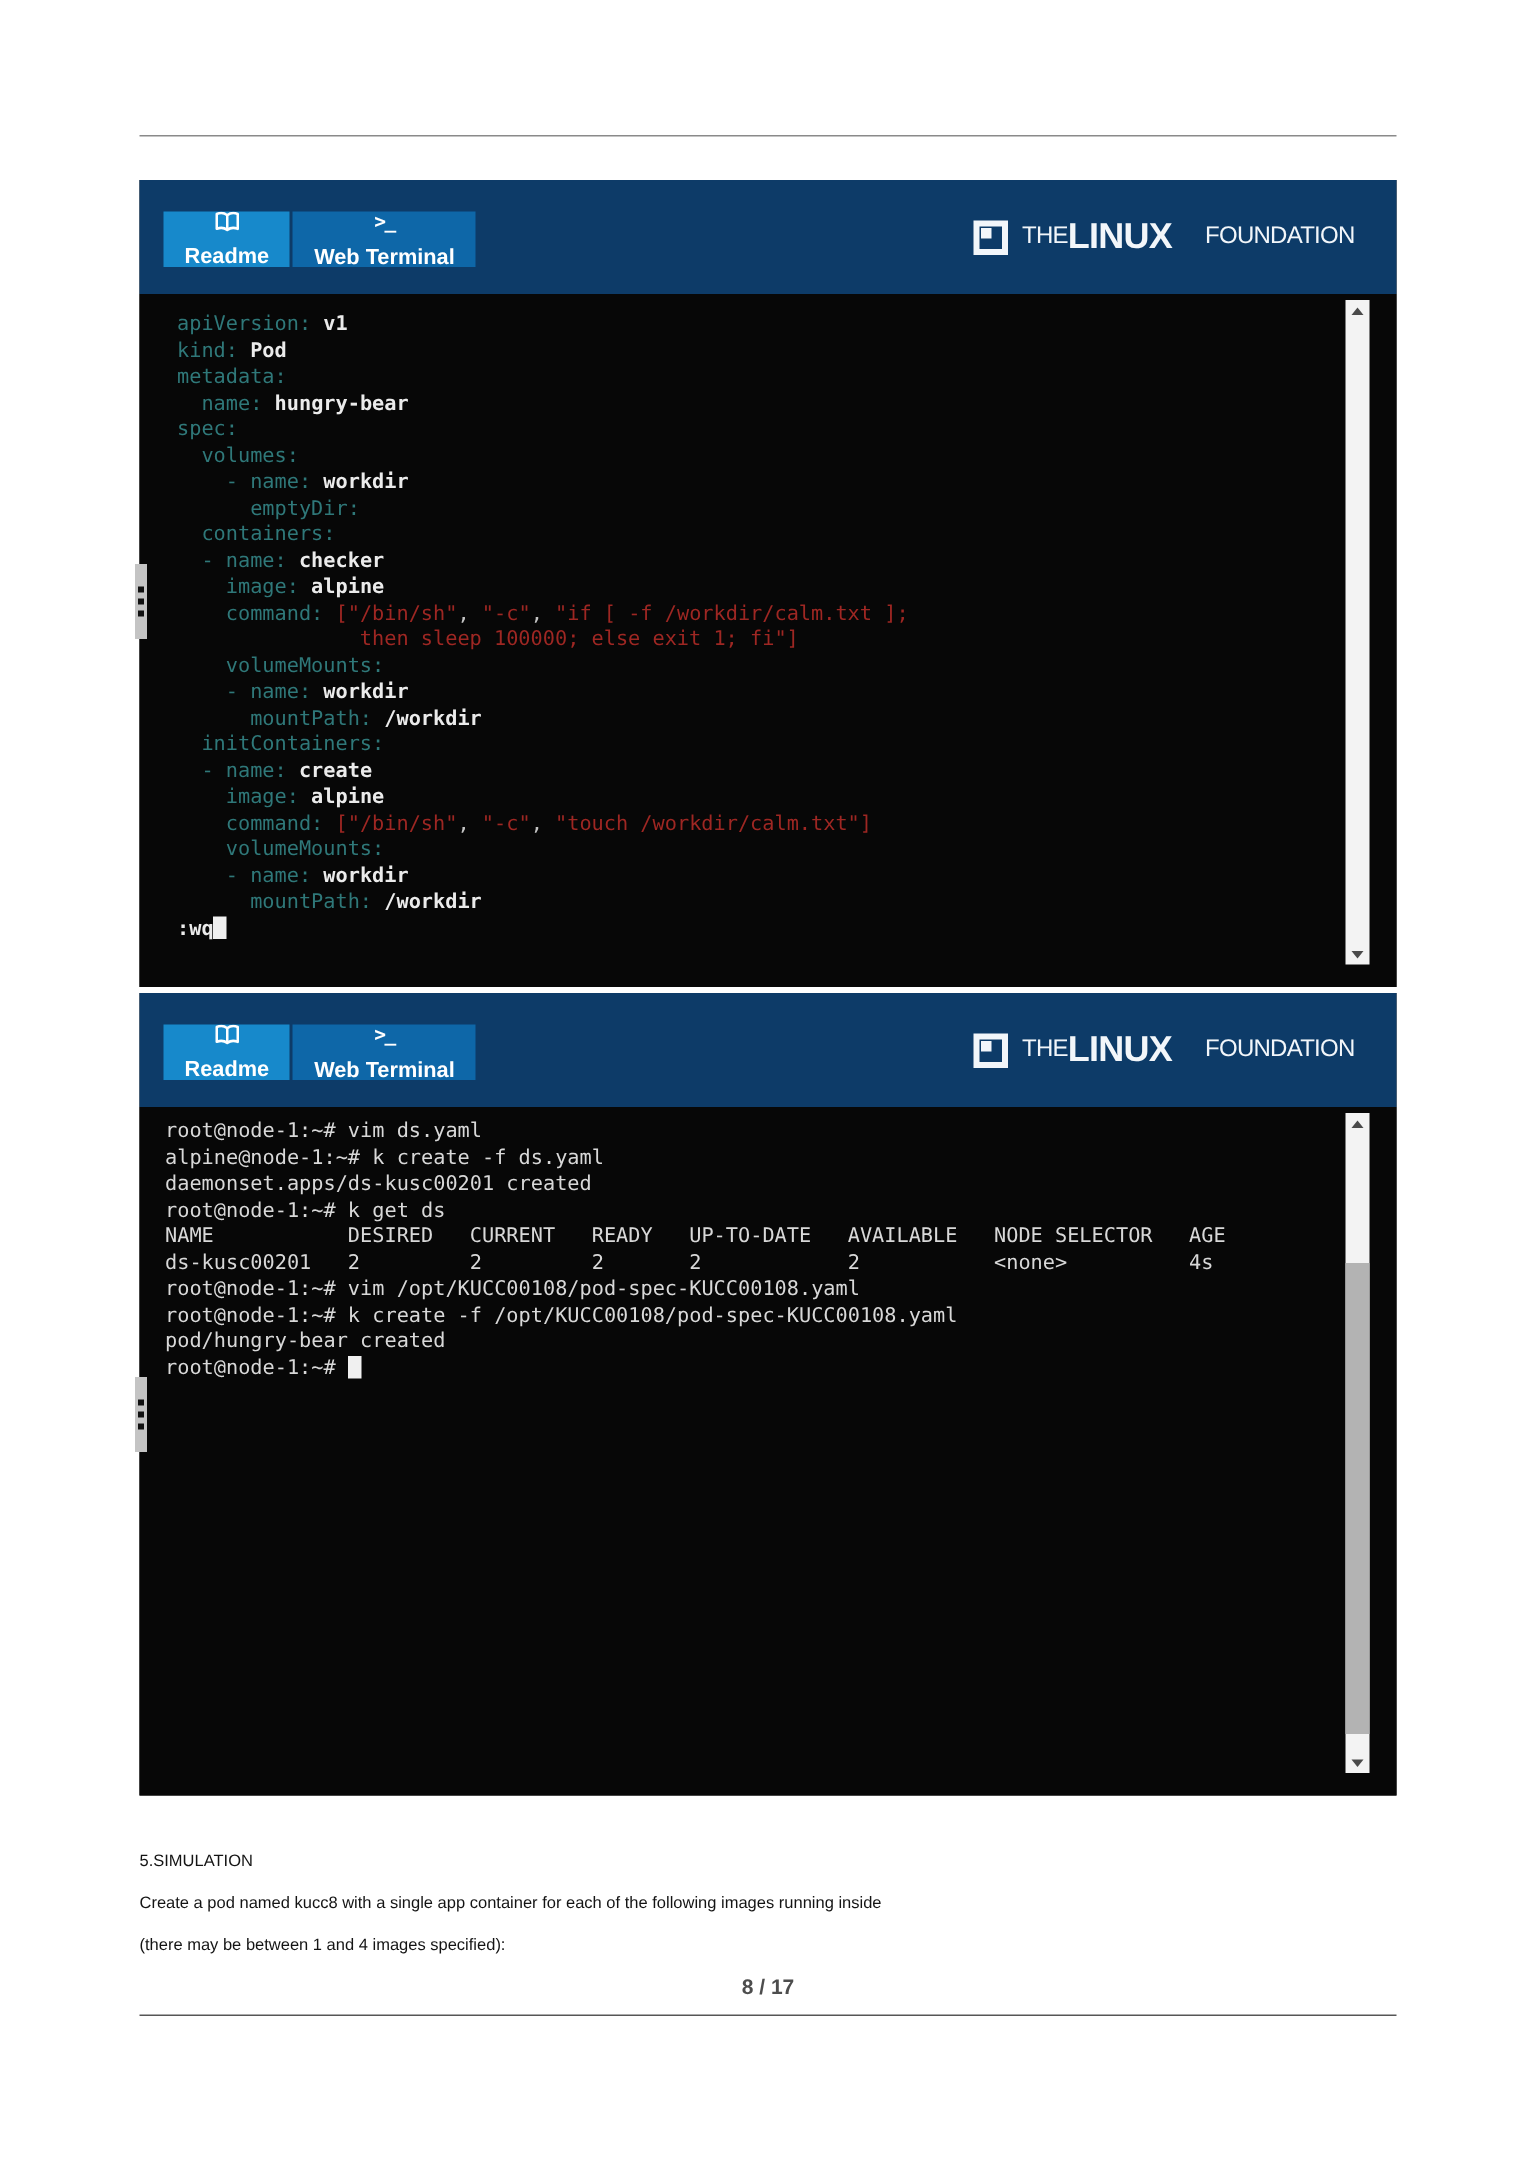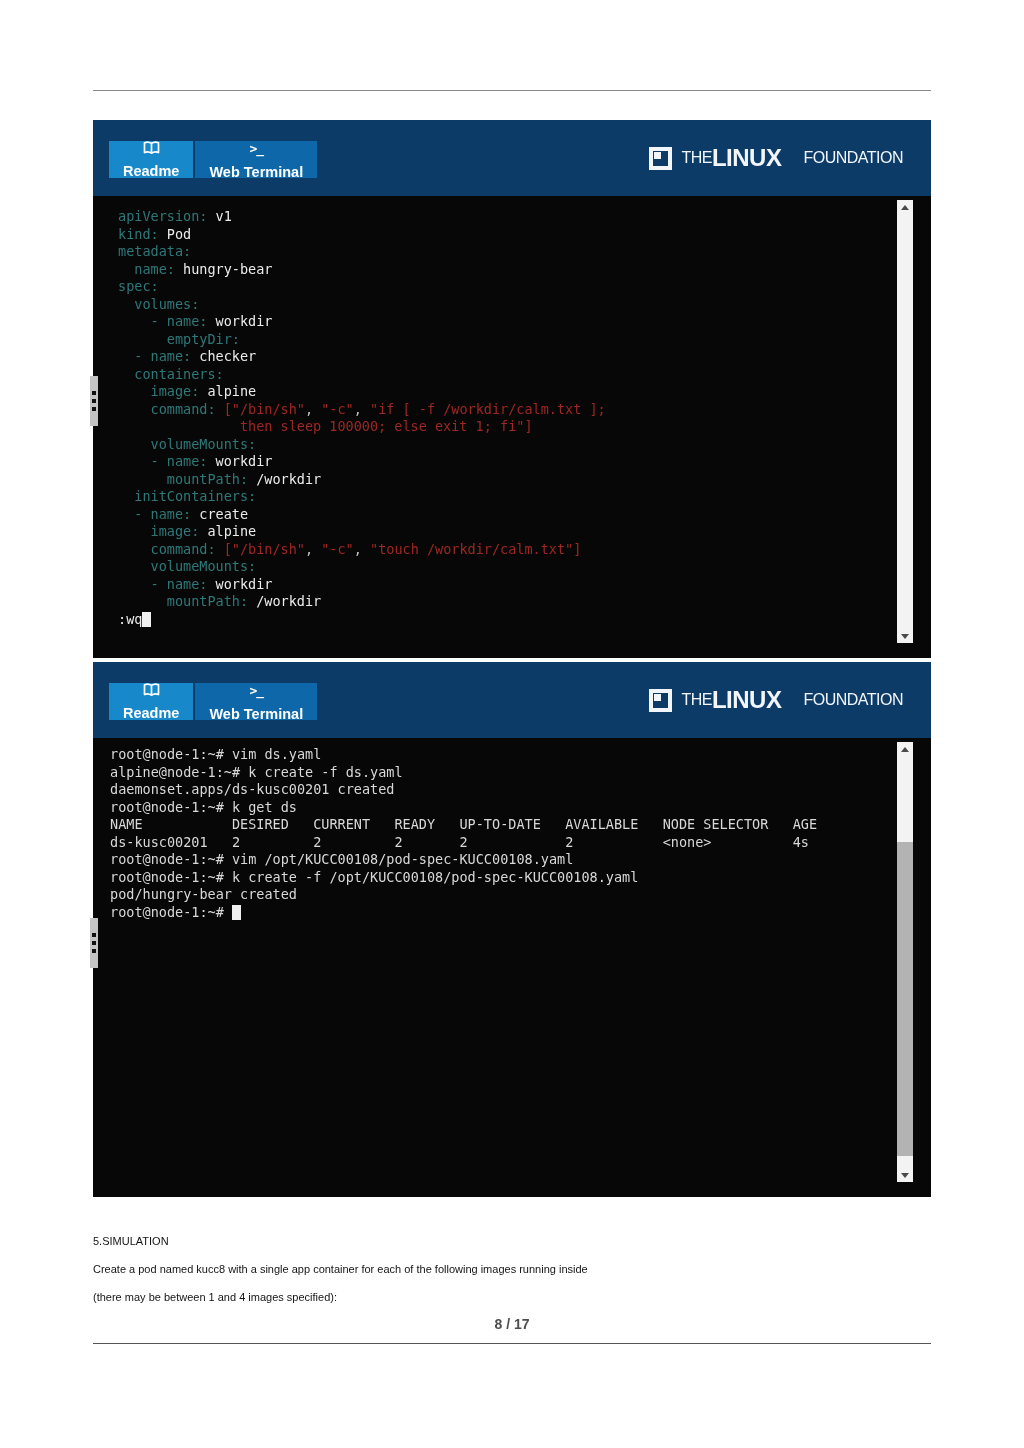--- a/index.html
+++ b/index.html
@@ -26,21 +26,21 @@
   .logo-square i{position:absolute;left:1px;top:1px;width:7px;height:7px;background:#f2f6fa;display:block;}
   .logo-the,.logo-foundation{font-size:16px;font-weight:400;letter-spacing:-0.5px;}
   .logo-linux{font-size:24px;font-weight:800;letter-spacing:-0.5px;margin-right:22px;}
 
   .term{position:absolute;left:0;right:0;top:76px;bottom:0;background:#070707;overflow:hidden;}
   .tlines{position:absolute;left:0;top:0;right:30px;}
   #shot1 .tlines{padding:12px 0 0 25px;}
   #shot2 .tlines{padding:8px 0 0 17px;}
   .tline{font-family:"DejaVu Sans Mono",monospace;font-size:13.5px;line-height:17.5px;white-space:pre;}
   .seg-k{color:#2f7879;}
-  .seg-v{color:#ebebeb;font-weight:400;margin-top:44px;}
+  .seg-v{color:#ebebeb;font-weight:700;margin-top:44px;}
   .seg-r{color:#9e2723;}
   .seg-p{color:#c4c4c4;}
   .seg-t{color:#d8d8d8;}
   .cursor{display:inline-block;width:9px;height:15px;background:#f0f0f0;vertical-align:-3px;}
 
   .sb{position:absolute;right:18px;width:16px;top:4px;bottom:15px;background:#f3f3f3;}
   .sb-btn{position:absolute;left:0;width:16px;height:14px;cursor:pointer;}
   .sb-btn.up{top:0;}
   .sb-btn.down{bottom:0;}
   .sb-btn .tri-up{position:absolute;left:4px;top:5px;width:0;height:0;border-left:4px solid transparent;border-right:4px solid transparent;border-bottom:5px solid #4a4a4a;}
@@ -87,22 +87,22 @@
     <div class="term">
       <div class="tlines">
           <div class="tline"><span class="seg-k">apiVersion:</span><span class="seg-v"> v1</span></div>
           <div class="tline"><span class="seg-k">kind:</span><span class="seg-v"> Pod</span></div>
           <div class="tline"><span class="seg-k">metadata:</span></div>
           <div class="tline"><span class="seg-k">  name:</span><span class="seg-v"> hungry-bear</span></div>
           <div class="tline"><span class="seg-k">spec:</span></div>
           <div class="tline"><span class="seg-k">  volumes:</span></div>
           <div class="tline"><span class="seg-k">    - name:</span><span class="seg-v"> workdir</span></div>
           <div class="tline"><span class="seg-k">      emptyDir:</span></div>
+          <div class="tline"><span class="seg-k">  containers:</span></div>
           <div class="tline"><span class="seg-k">  - name:</span><span class="seg-v"> checker</span></div>
-          <div class="tline"><span class="seg-k">  containers:</span></div>
           <div class="tline"><span class="seg-k">    image:</span><span class="seg-v"> alpine</span></div>
           <div class="tline"><span class="seg-k">    command:</span><span class="seg-p"> </span><span class="seg-r">["/bin/sh"</span><span class="seg-p">, </span><span class="seg-r">"-c"</span><span class="seg-p">, </span><span class="seg-r">"if [ -f /workdir/calm.txt ];</span></div>
           <div class="tline"><span class="seg-r">               then sleep 100000; else exit 1; fi"]</span></div>
           <div class="tline"><span class="seg-k">    volumeMounts:</span></div>
           <div class="tline"><span class="seg-k">    - name:</span><span class="seg-v"> workdir</span></div>
           <div class="tline"><span class="seg-k">      mountPath:</span><span class="seg-v"> /workdir</span></div>
           <div class="tline"><span class="seg-k">  initContainers:</span></div>
           <div class="tline"><span class="seg-k">  - name:</span><span class="seg-v"> create</span></div>
           <div class="tline"><span class="seg-k">    image:</span><span class="seg-v"> alpine</span></div>
           <div class="tline"><span class="seg-k">    command:</span><span class="seg-p"> </span><span class="seg-r">["/bin/sh"</span><span class="seg-p">, </span><span class="seg-r">"-c"</span><span class="seg-p">, </span><span class="seg-r">"touch /workdir/calm.txt"]</span></div>

